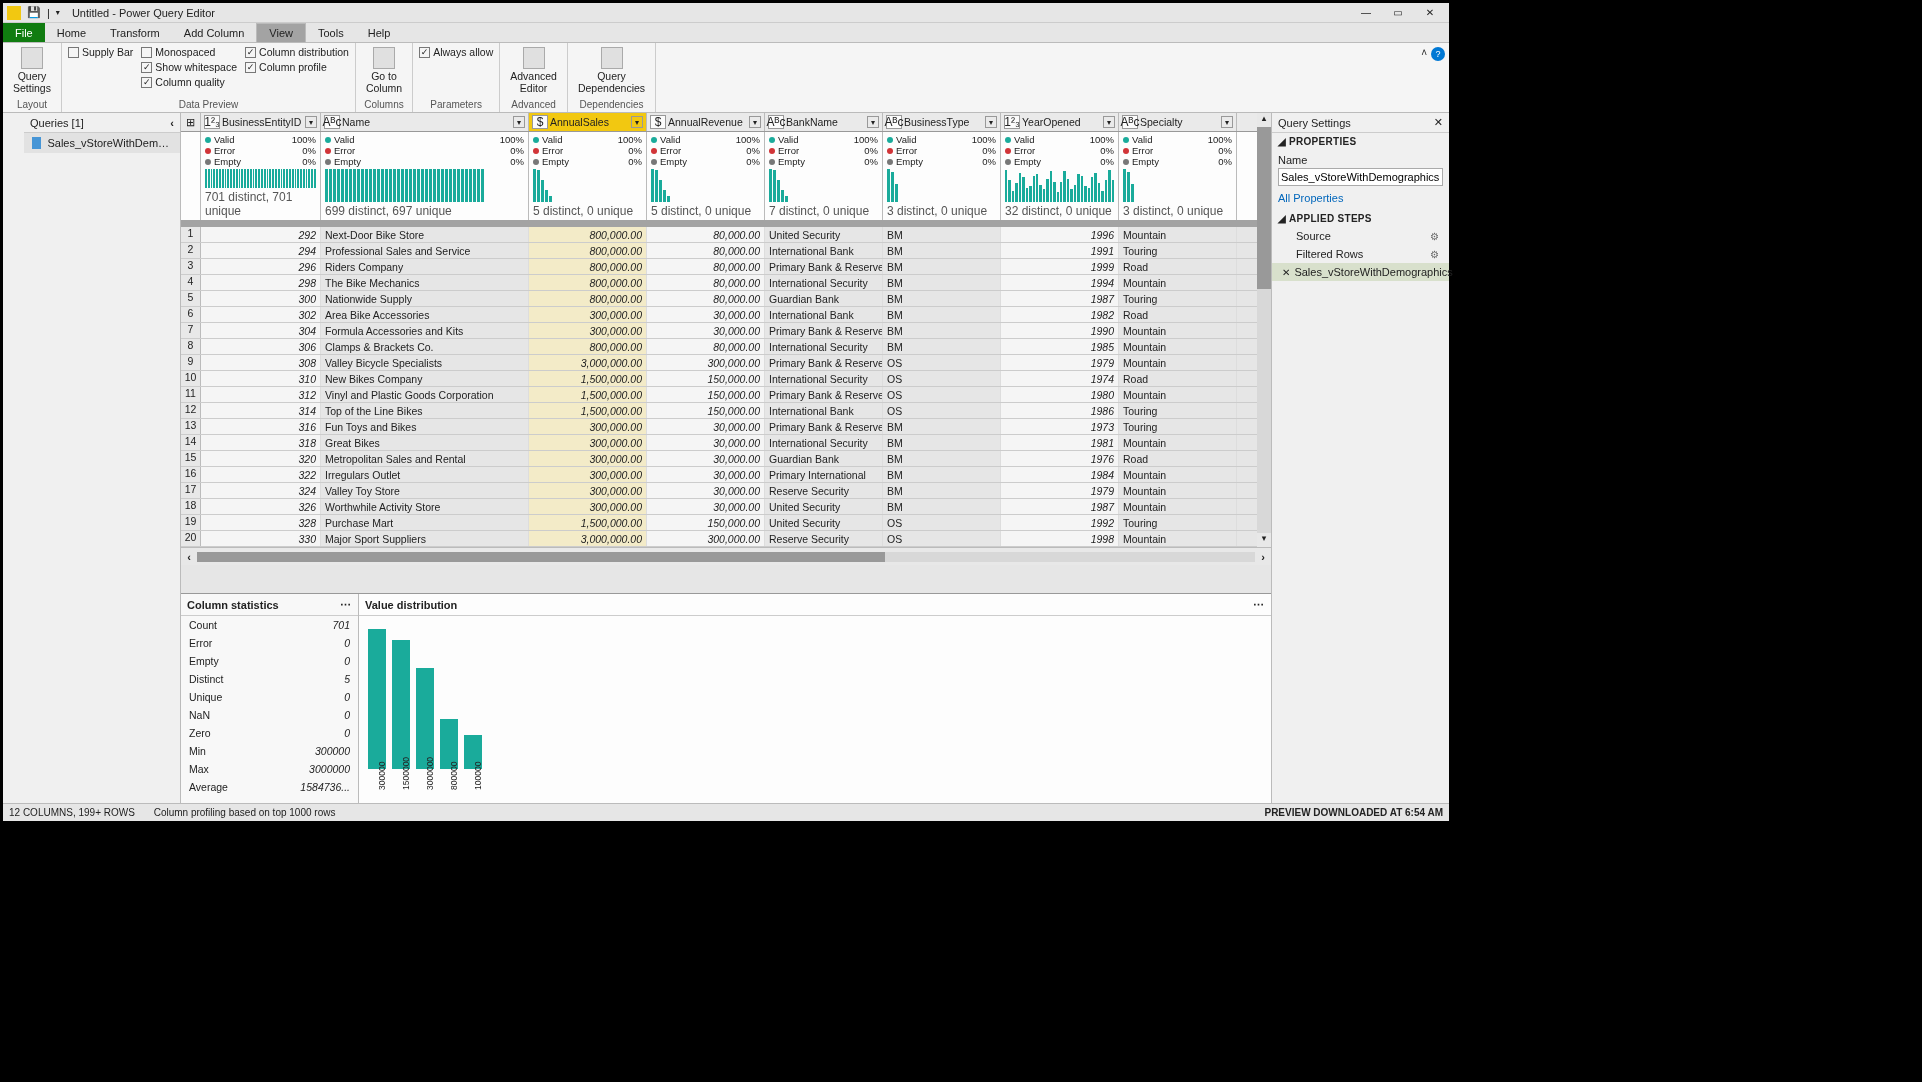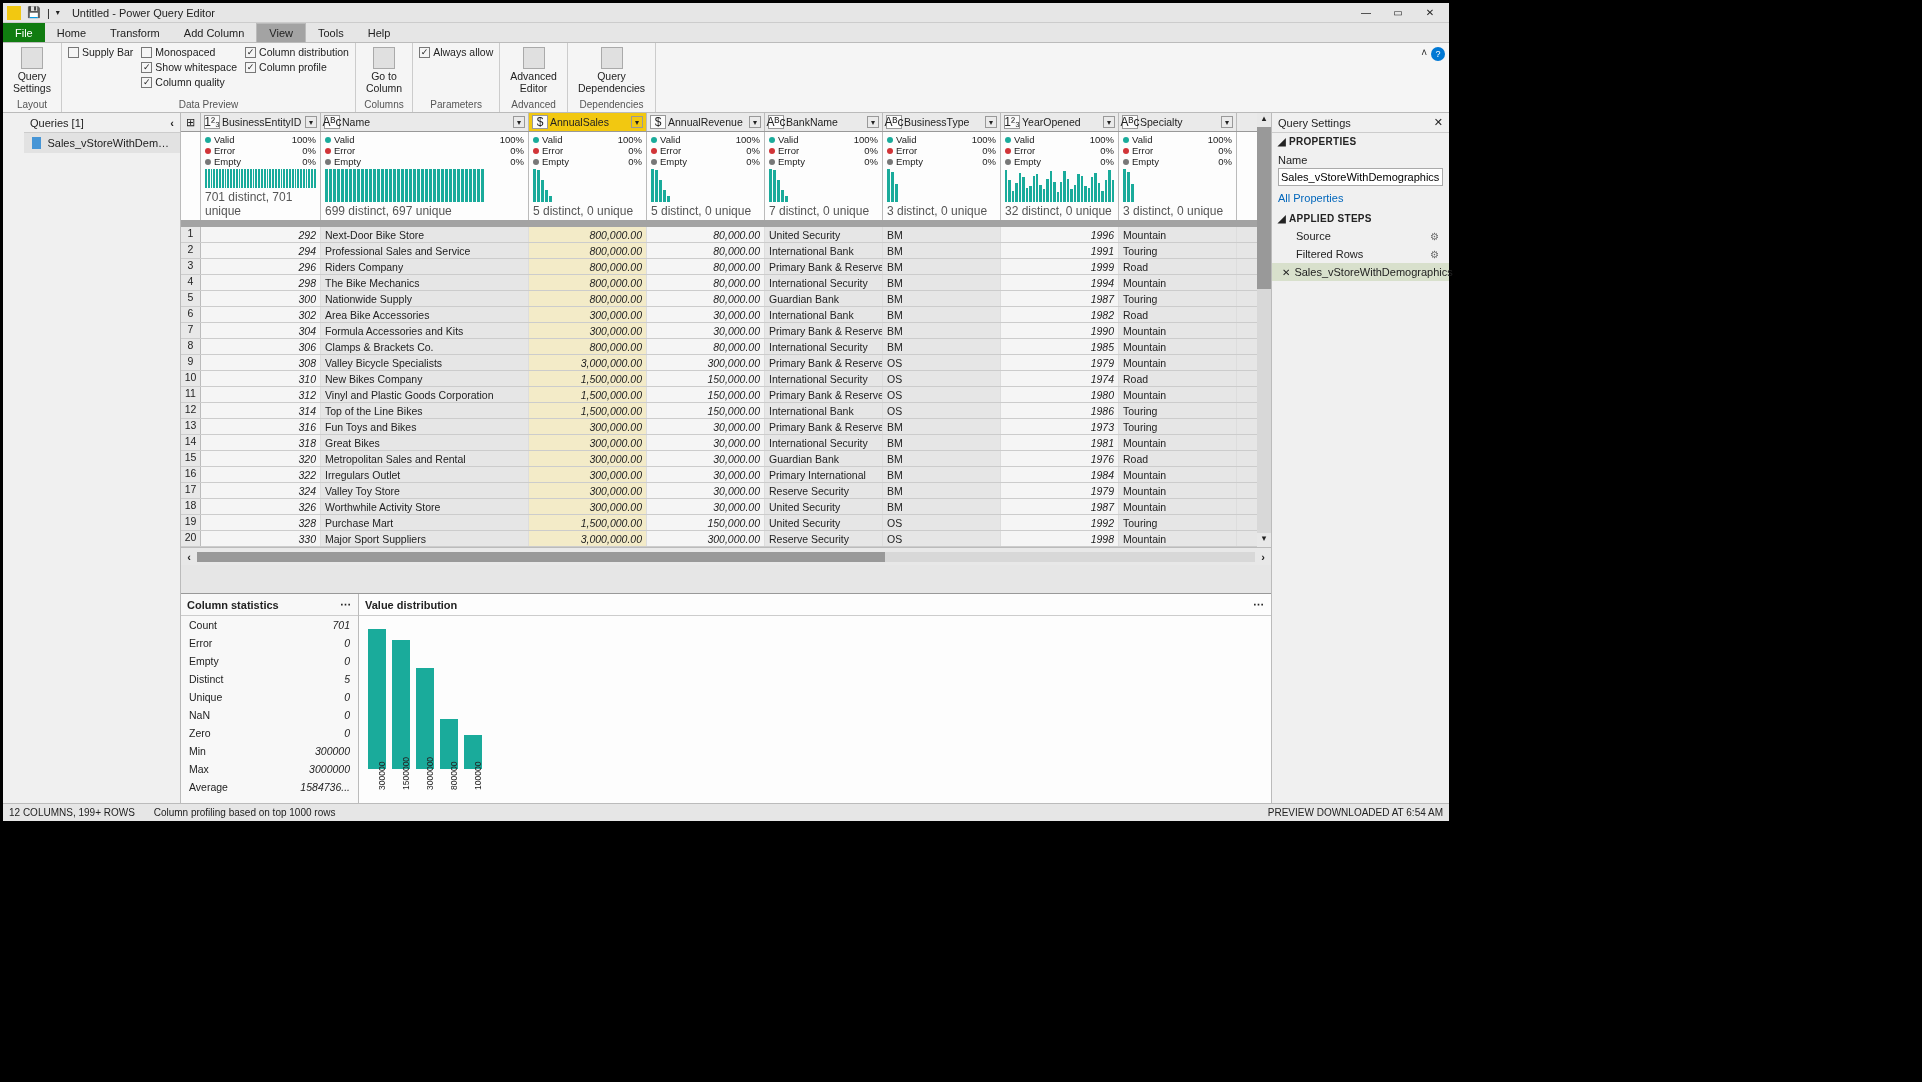--- a/index.html
+++ b/index.html
@@ -99,21 +99,21 @@
 .settings .sect { padding:4px 6px; }
 .settings .secthdr { font-weight:700; letter-spacing:0.3px; display:flex; align-items:center; gap:3px; font-size:10px; padding:3px 6px; }
 .settings input { width:100%; padding:2px; border:1px solid #aaa; font-size:11px; }
 .settings .link { color:#0066bb; padding:2px 6px; cursor:pointer; }
 .settings .step { padding:3px 10px; display:flex; align-items:center; gap:4px; }
 .settings .step.sel { background:#d8e0cc; }
 .settings .step .gear { margin-left:auto; font-size:10px; color:#666; }
 
 
 .statusbar { height:18px; background:#e6e6e6; border-top:1px solid #bbb; display:flex; align-items:center; padding:0 6px; font-size:10px; }
-.statusbar .right { margin-left:auto; }
+.statusbar .right { margin-left:auto;font-weight:bold; }
 
 .cw0 { width:120px; } .cw1 { width:208px; } .cw2 { width:118px; } .cw3 { width:118px; } .cw4 { width:118px; } .cw5 { width:118px; } .cw6 { width:118px; } .cw7 { width:118px; }
 </style>
 </head>
 <body>
 
 <div class="app">
 
   <div class="titlebar">
     <div class="tb-left">

